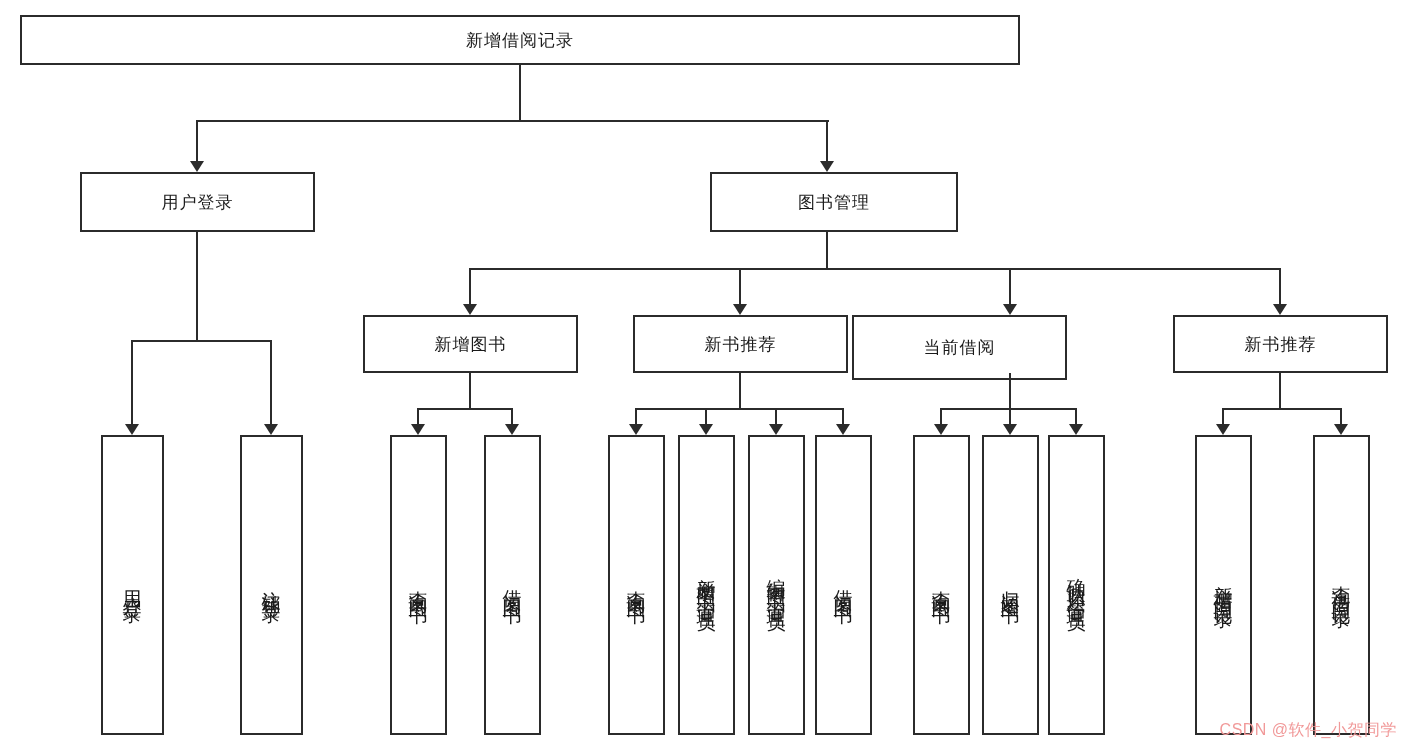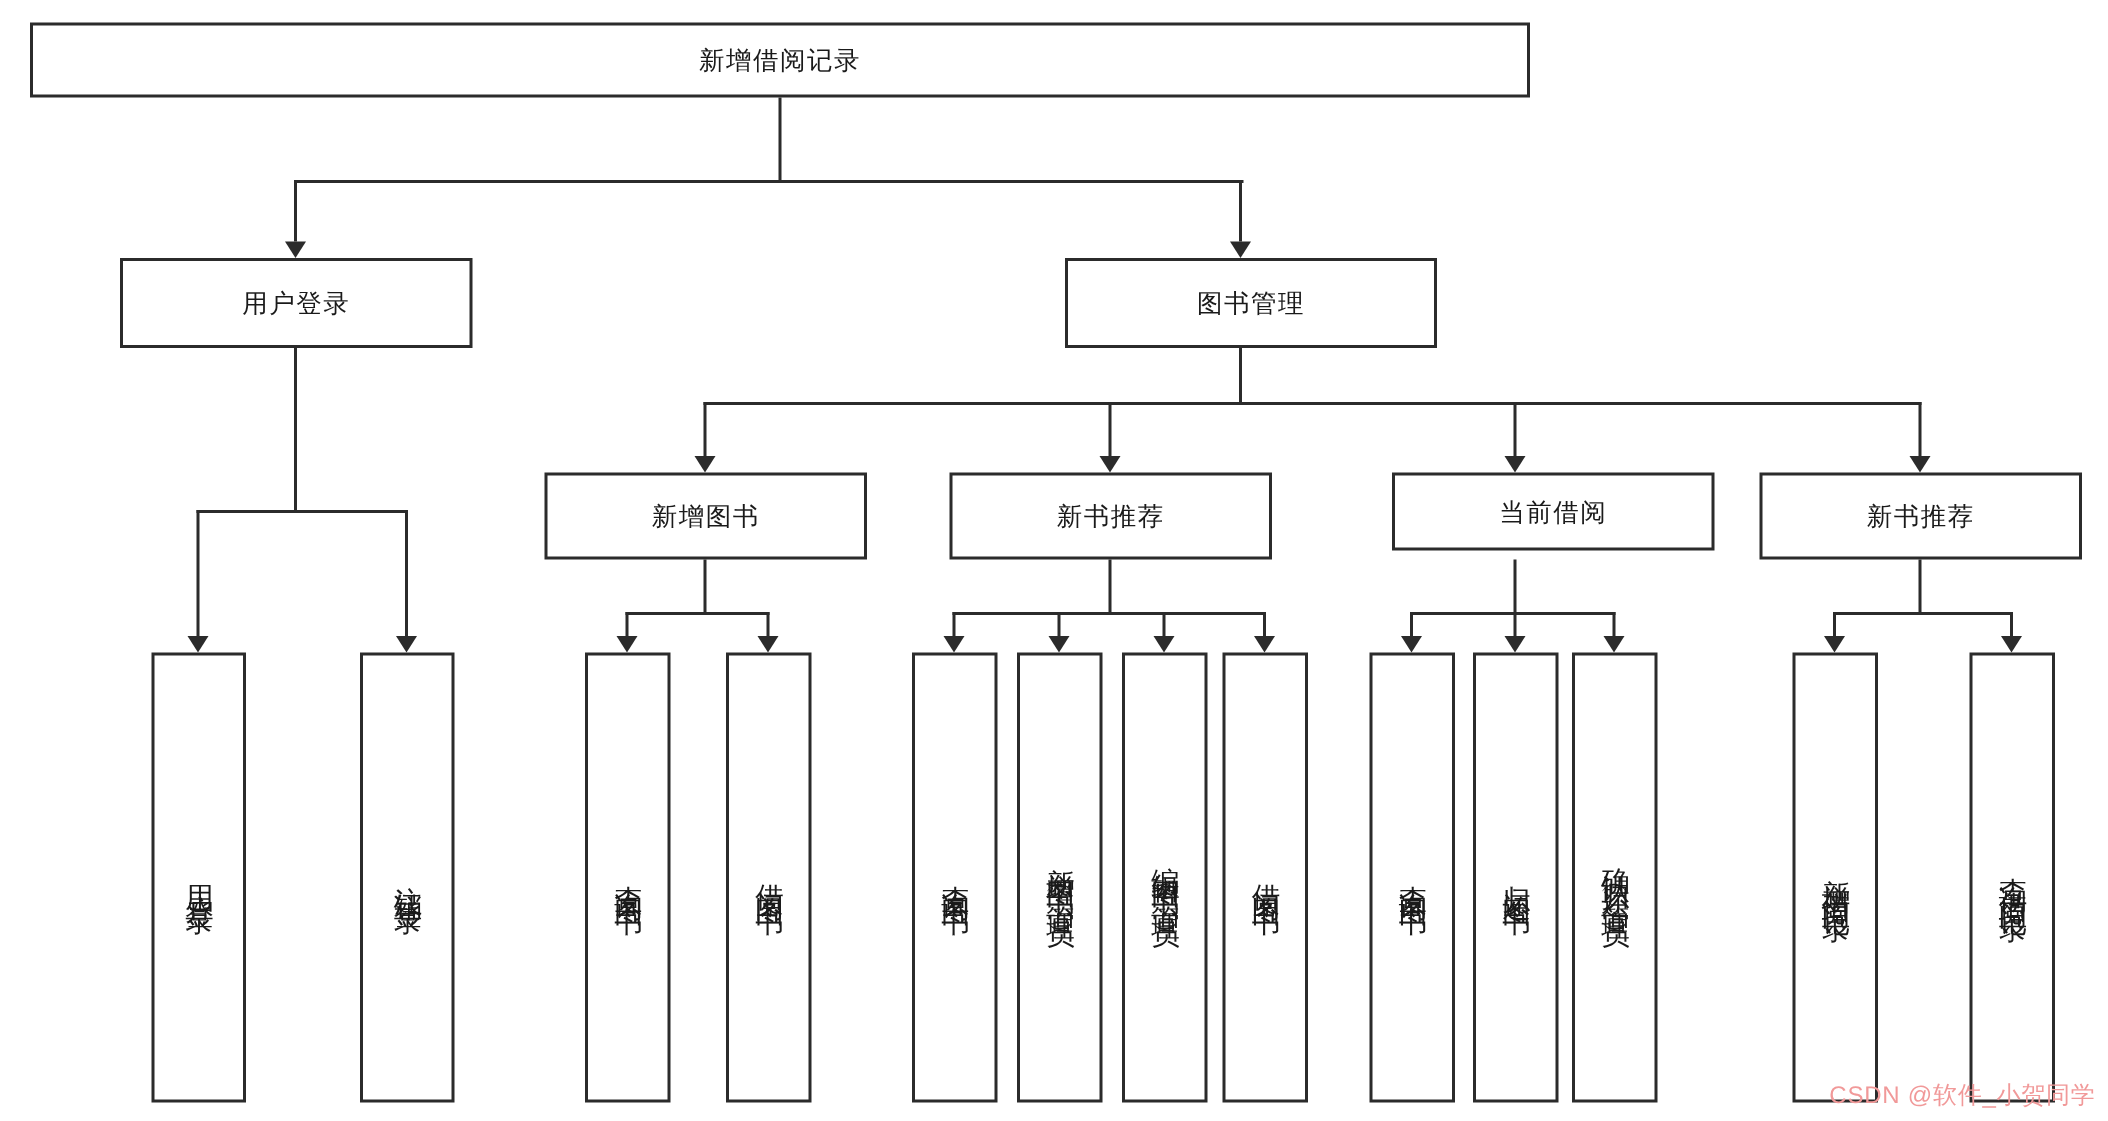--- a/index.html
+++ b/index.html
@@ -72,21 +72,21 @@
   </div>
 
   <div class="hbox" style="left:363px;top:315px;width:215px;height:58px">
     <span>新增图书</span>
   </div>
 
   <div class="hbox" style="left:633px;top:315px;width:215px;height:58px">
     <span>新书推荐</span>
   </div>
 
-  <div class="hbox" style="left:928px;top:315px;width:215px;height:52px">
+  <div class="hbox" style="left:852px;top:315px;width:215px;height:65px">
     <span>当前借阅</span>
   </div>
 
   <div class="hbox" style="left:1173px;top:315px;width:215px;height:58px">
     <span>新书推荐</span>
   </div>
 
   <div class="vbox" style="left:101px;width:63px">
     <span>用户登录</span>
   </div>

